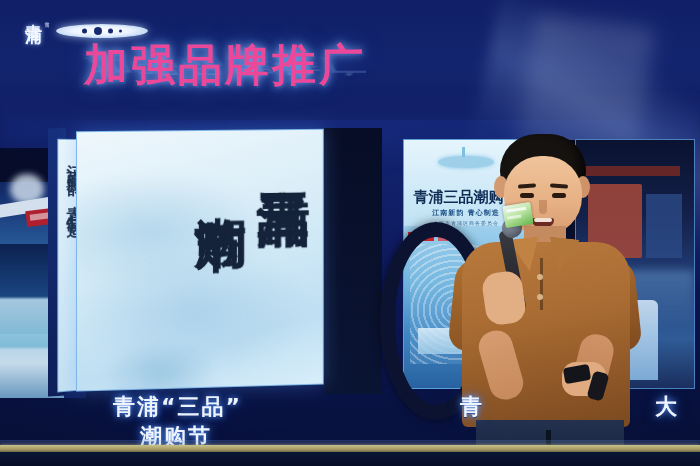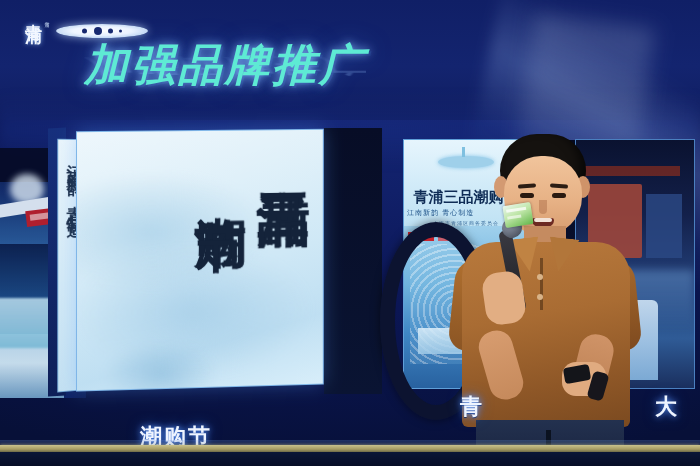--- a/index.html
+++ b/index.html
@@ -110,22 +110,22 @@
   }
   .panel-right .mini-sky{position:absolute;left:0;top:0;width:100%;height:86px;background:linear-gradient(180deg,#e6f5fd,#bfe2f4);}
   .panel-right .mini-leaf{position:absolute;left:34px;top:16px;width:56px;height:12px;border-radius:50%;background:#9fd0ea;box-shadow:0 0 4px rgba(120,190,230,.9);}
   .panel-right .mini-leaf::after{content:"";position:absolute;left:24px;top:-9px;width:3px;height:10px;background:#7fc0e0;}
   .mini-title{
     position:absolute;left:3px;top:48px;width:118px;text-align:center;
     font-family:"DejaVu Serif","Liberation Serif",serif;font-weight:700;
     font-size:15px;color:#0f2c55;letter-spacing:0px;white-space:nowrap;
   }
   .mini-sub{
-    position:absolute;left:3px;top:68px;width:118px;text-align:left;
-    font-size:7px;color:#1b4f86;letter-spacing:1px;white-space:nowrap;
+    position:absolute;left:3px;top:68px;width:118px;text-align:center;
+    font-size:7px;color:#1b4f86;letter-spacing:1px;white-space:nowrap;font-weight:bold;
   }
   .mini-sub2{
     position:absolute;left:3px;top:80px;width:118px;text-align:center;
     font-size:5px;color:#2a5f93;letter-spacing:1px;white-space:nowrap;opacity:.85;
   }
   .mini-red{position:absolute;left:4px;top:92px;width:26px;height:9px;background:#c8242e;}
   .mini-red2{position:absolute;left:34px;top:92px;width:18px;height:9px;background:#d8454e;opacity:.8;}
   .ripples{
     position:absolute;left:6px;top:104px;width:112px;height:120px;
     background:repeating-radial-gradient(circle at 40% 55%, rgba(255,255,255,.55) 0 2px, rgba(150,205,235,.25) 2px 6px);
@@ -209,22 +209,21 @@
   .logo-leaf .d{position:absolute;top:50%;transform:translateY(-50%);border-radius:50%;background:#17286e;}
   .logo-leaf .d1{left:26px;width:5px;height:5px;}
   .logo-leaf .d2{left:38px;width:8px;height:8px;}
   .logo-leaf .d3{left:52px;width:5px;height:5px;}
   .logo-leaf .d4{left:63px;width:3px;height:3px;}
 
   
   .headline{
     position:absolute;left:84px;top:36px;
     font-family:"DejaVu Serif","Liberation Serif",serif;
-    font-size:44px;font-weight:700;color:#5eead4;letter-spacing:3px;
-    font-style:italic;
+    font-size:44px;font-weight:700;color:#ec4899;letter-spacing:3px;
     text-shadow:0 0 10px rgba(140,190,255,.85),0 0 22px rgba(70,130,235,.55),2px 2px 0 rgba(30,60,140,.5);
     white-space:nowrap;
   }
   .headline-reflect{
     position:absolute;left:84px;top:79px;
     font-family:"DejaVu Serif","Liberation Serif",serif;
     font-size:44px;font-weight:700;letter-spacing:3px;font-style:italic;
     color:rgba(150,195,255,.38);
     transform:scaleY(-0.45);transform-origin:top left;
     filter:blur(1.2px);white-space:nowrap;
@@ -398,20 +397,21 @@
     <div class="mic-body"></div>
     <div class="mic-head"></div>
     <div class="mic-flag"></div>
     <div class="sp-hand-l"></div>
     <div class="sp-hand-r"></div>
     <div class="sp-clicker"></div>
     <div class="sp-watch"></div>
     <div class="sp-pants"></div>
   </div>
 
+  <div class="cap cap-l1">青浦“三品”</div>
   <div class="cap cap-l2">潮购节</div>
   <div class="cap cap-r1">青</div>
   <div class="cap cap-far">大</div>
 
   <div class="band-top-edge"></div>
   <div class="gold-band"></div>
   <div class="floor"></div>
 </div>
 
 </body></html>

